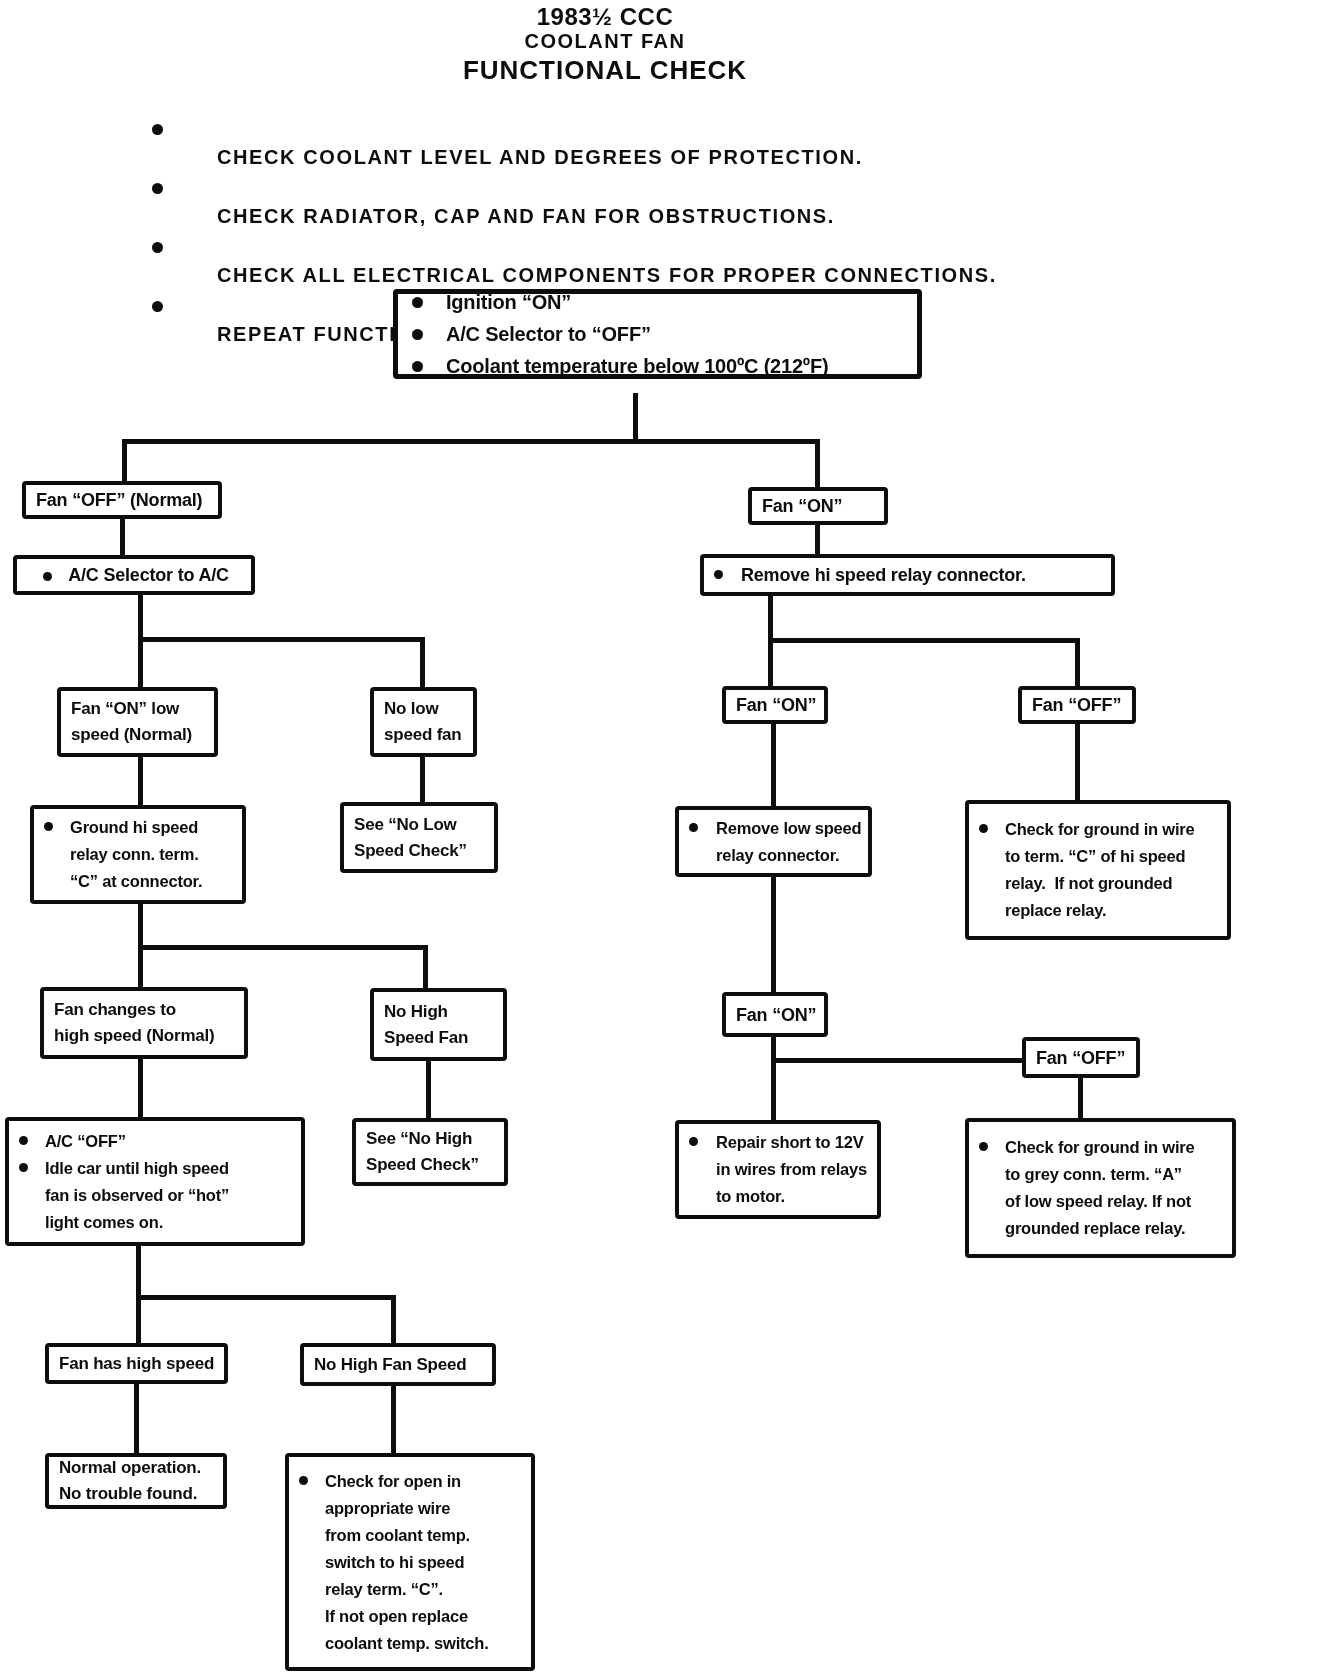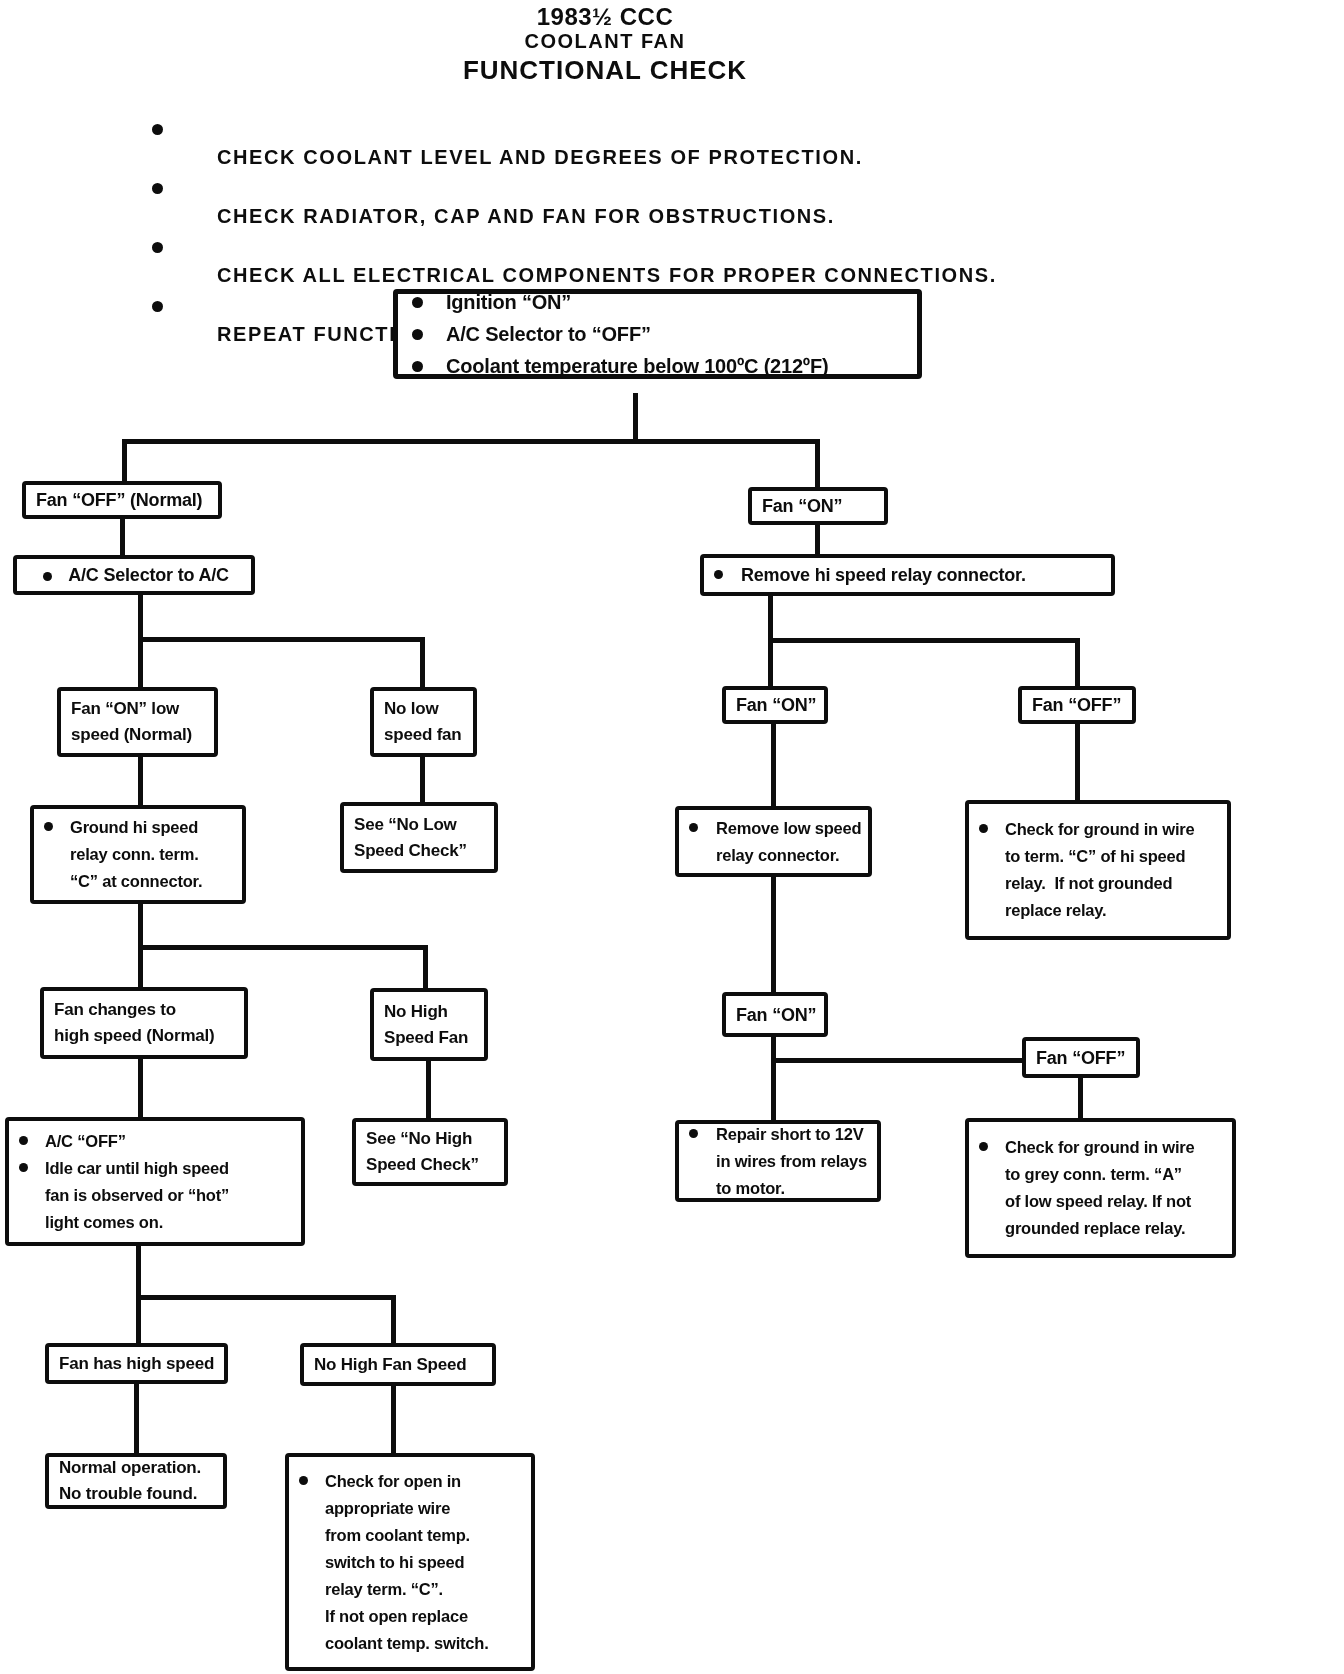--- a/index.html
+++ b/index.html
@@ -167,21 +167,21 @@
   <div class="box lbl" style="left:340px; top:802px; width:158px; height:71px;">
     <span class="txt">See “No Low
 Speed Check”</span>
   </div>
 
   <div class="box lbl" style="left:40px; top:987px; width:208px; height:72px;">
     <span class="txt">Fan changes to
 high speed (Normal)</span>
   </div>
 
-  <div class="box lbl" style="left:370px; top:988px; width:118px; height:73px;">
+  <div class="box lbl" style="left:370px; top:988px; width:137px; height:73px;">
     <span class="txt">No High
 Speed Fan</span>
   </div>
 
   <div class="box" style="left:5px; top:1117px; width:300px; height:129px;">
     <div class="item">
       <span class="dot" style="margin-right:17px;"></span>
       <span class="txt">A/C “OFF”</span>
     </div>
     <div class="item">
@@ -261,21 +261,21 @@
   </div>
 
   <div class="box fanlbl" style="left:722px; top:992px; width:106px; height:45px;">
     <span class="txt">Fan “ON”</span>
   </div>
 
   <div class="box fanlbl" style="left:1022px; top:1037px; width:118px; height:41px;">
     <span class="txt">Fan “OFF”</span>
   </div>
 
-  <div class="box" style="left:675px; top:1120px; width:206px; height:82px;">
+  <div class="box" style="left:675px; top:1120px; width:206px; height:99px;">
     <div class="item">
       <span class="dot" style="margin-right:18px;"></span>
       <span class="txt">Repair short to 12V
 in wires from relays
 to motor.</span>
     </div>
   </div>
 
   <div class="box" style="left:965px; top:1118px; width:271px; height:140px;">
     <div class="item">

